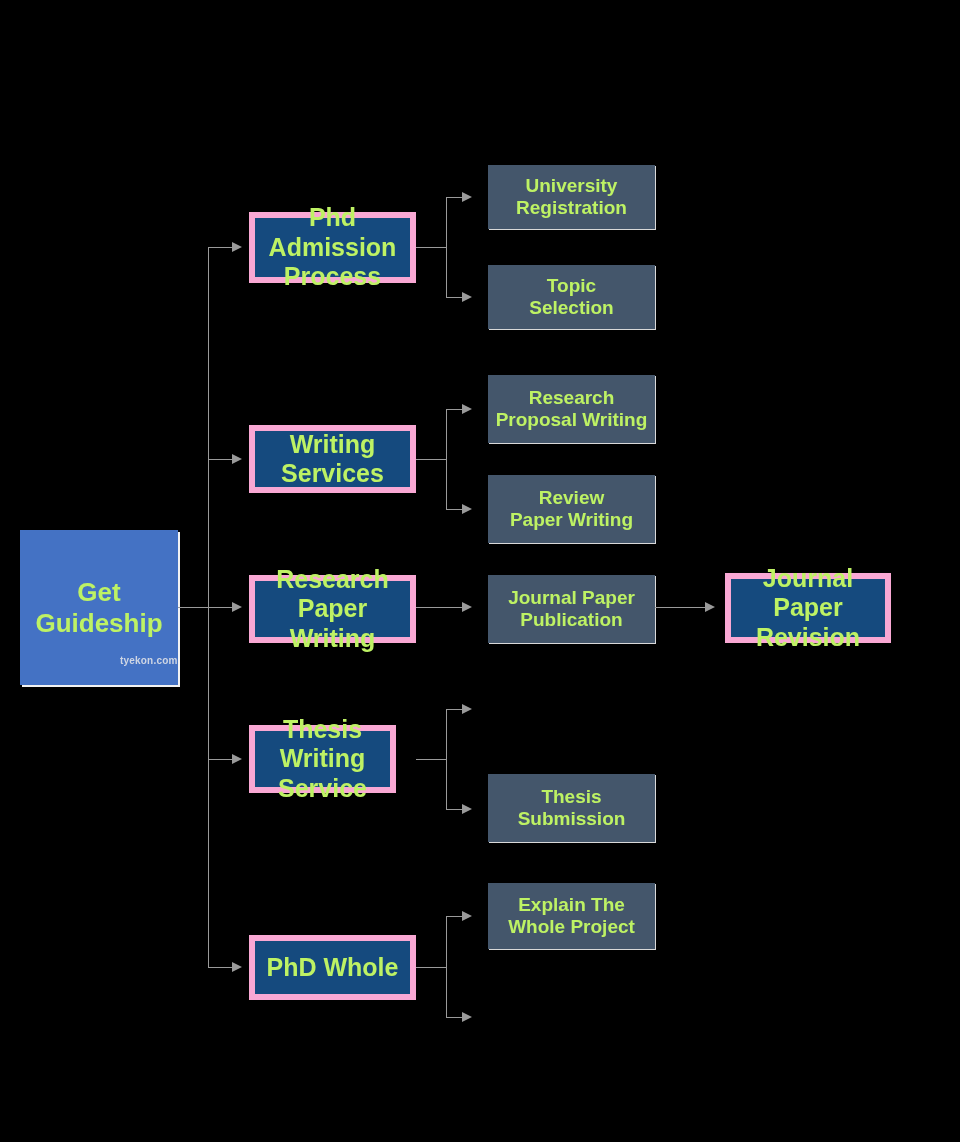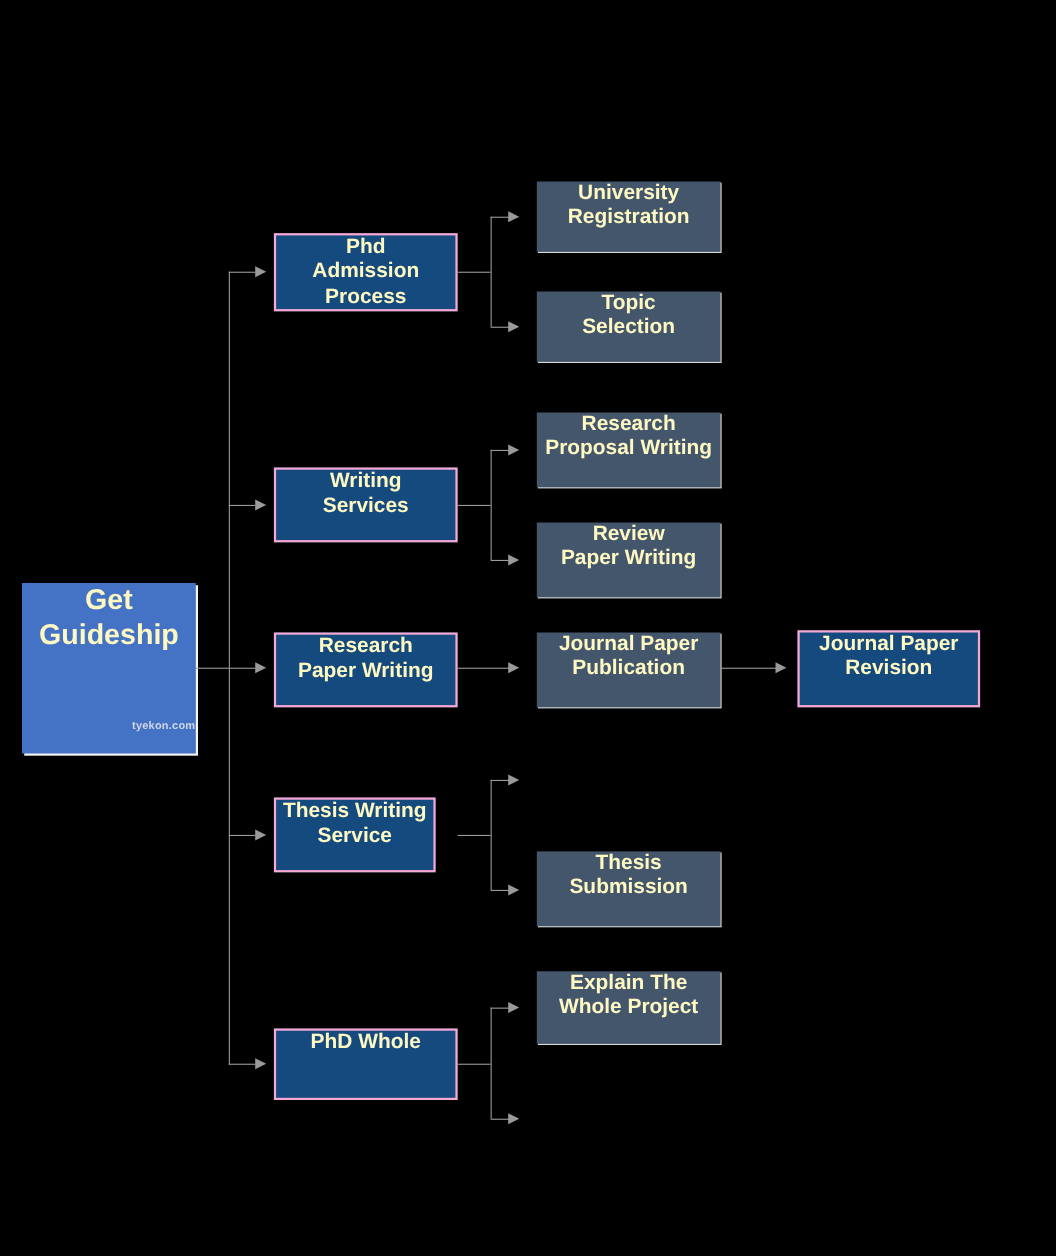--- a/index.html
+++ b/index.html
@@ -11,39 +11,39 @@
     position: relative;
     width: 960px;
     height: 1142px;
     background: #000000;
     font-family: "Liberation Sans", sans-serif;
     overflow: hidden;
   }
   .node {
     position: absolute;
     display: flex;
-    align-items: flex-start;
+    align-items: center;
     justify-content: center;
     text-align: center;
-    color: #fef9c3;
+    color: #bef264;
     font-weight: bold;
     line-height: 1.18;
     box-sizing: border-box;
     white-space: pre-line;
   }
   .node-root {
     background: #4472c4;
     font-size: 26px;
     border: none;
     box-shadow: 2px 2px 0 #f2f2f2;
   }
   .node-primary {
     background: #154a7e;
-    border: 2px solid #f9a8d4;
-    font-size: 19px;
+    border: 6px solid #f9a8d4;
+    font-size: 25px;
   }
   .node-secondary {
     background: #44566b;
     border: none;
     font-size: 19px;
     box-shadow: 1px 1px 0 #d9d9d9;
   }
   .watermark {
     position: absolute;
     color: #cfd6e4;

